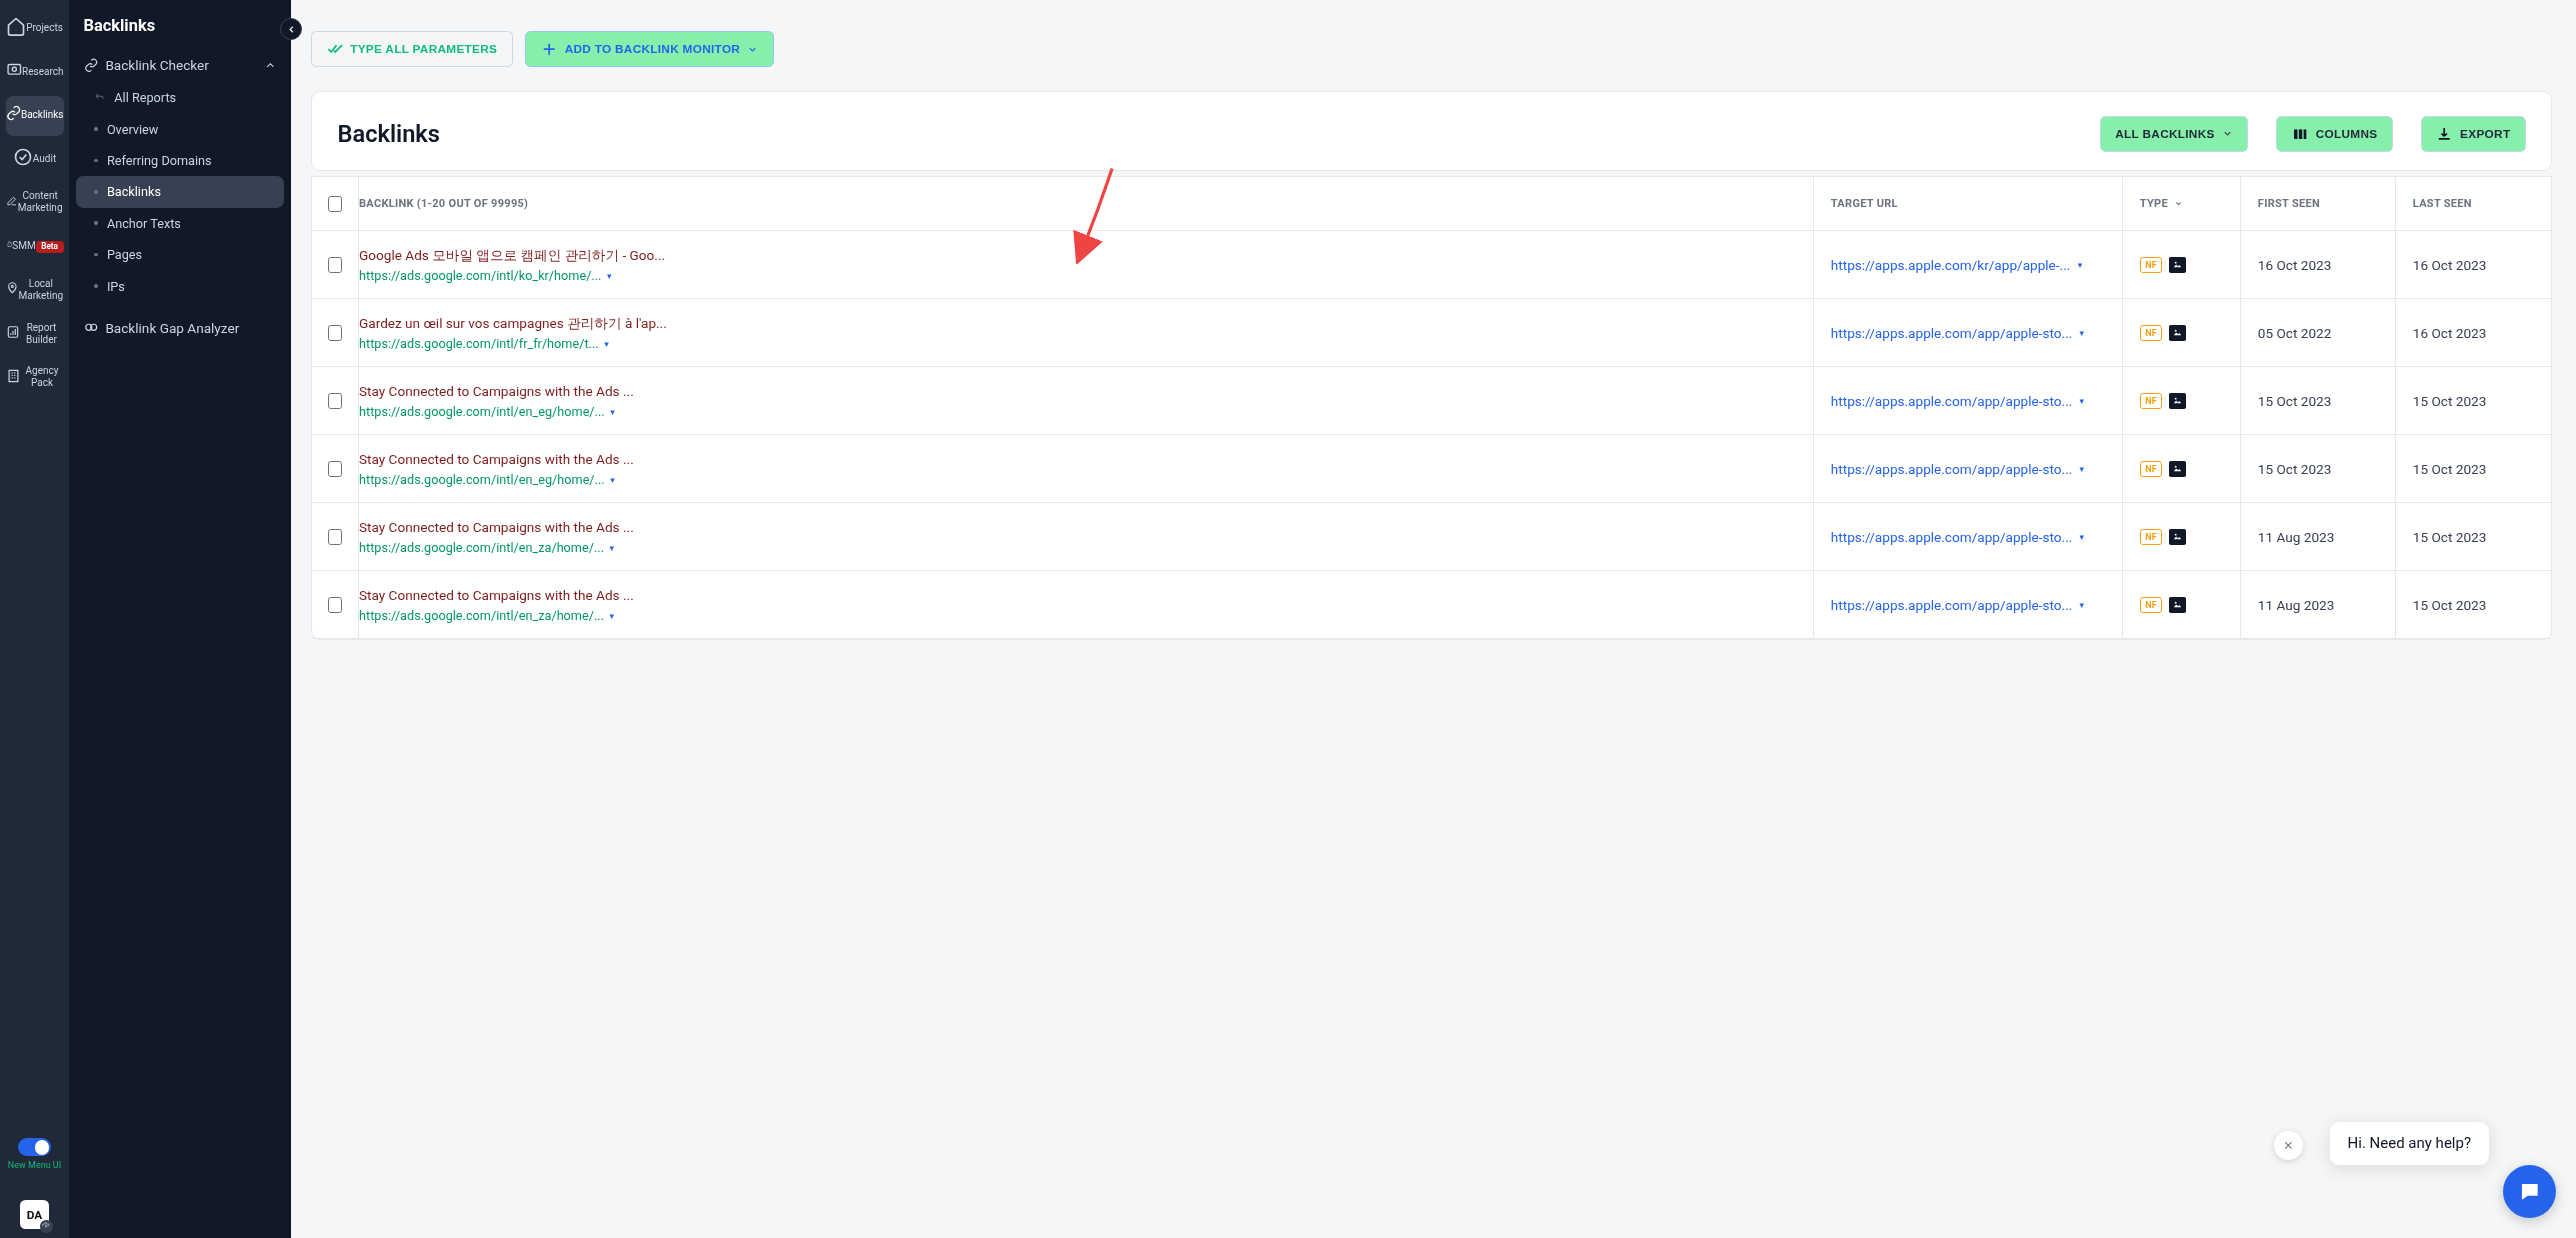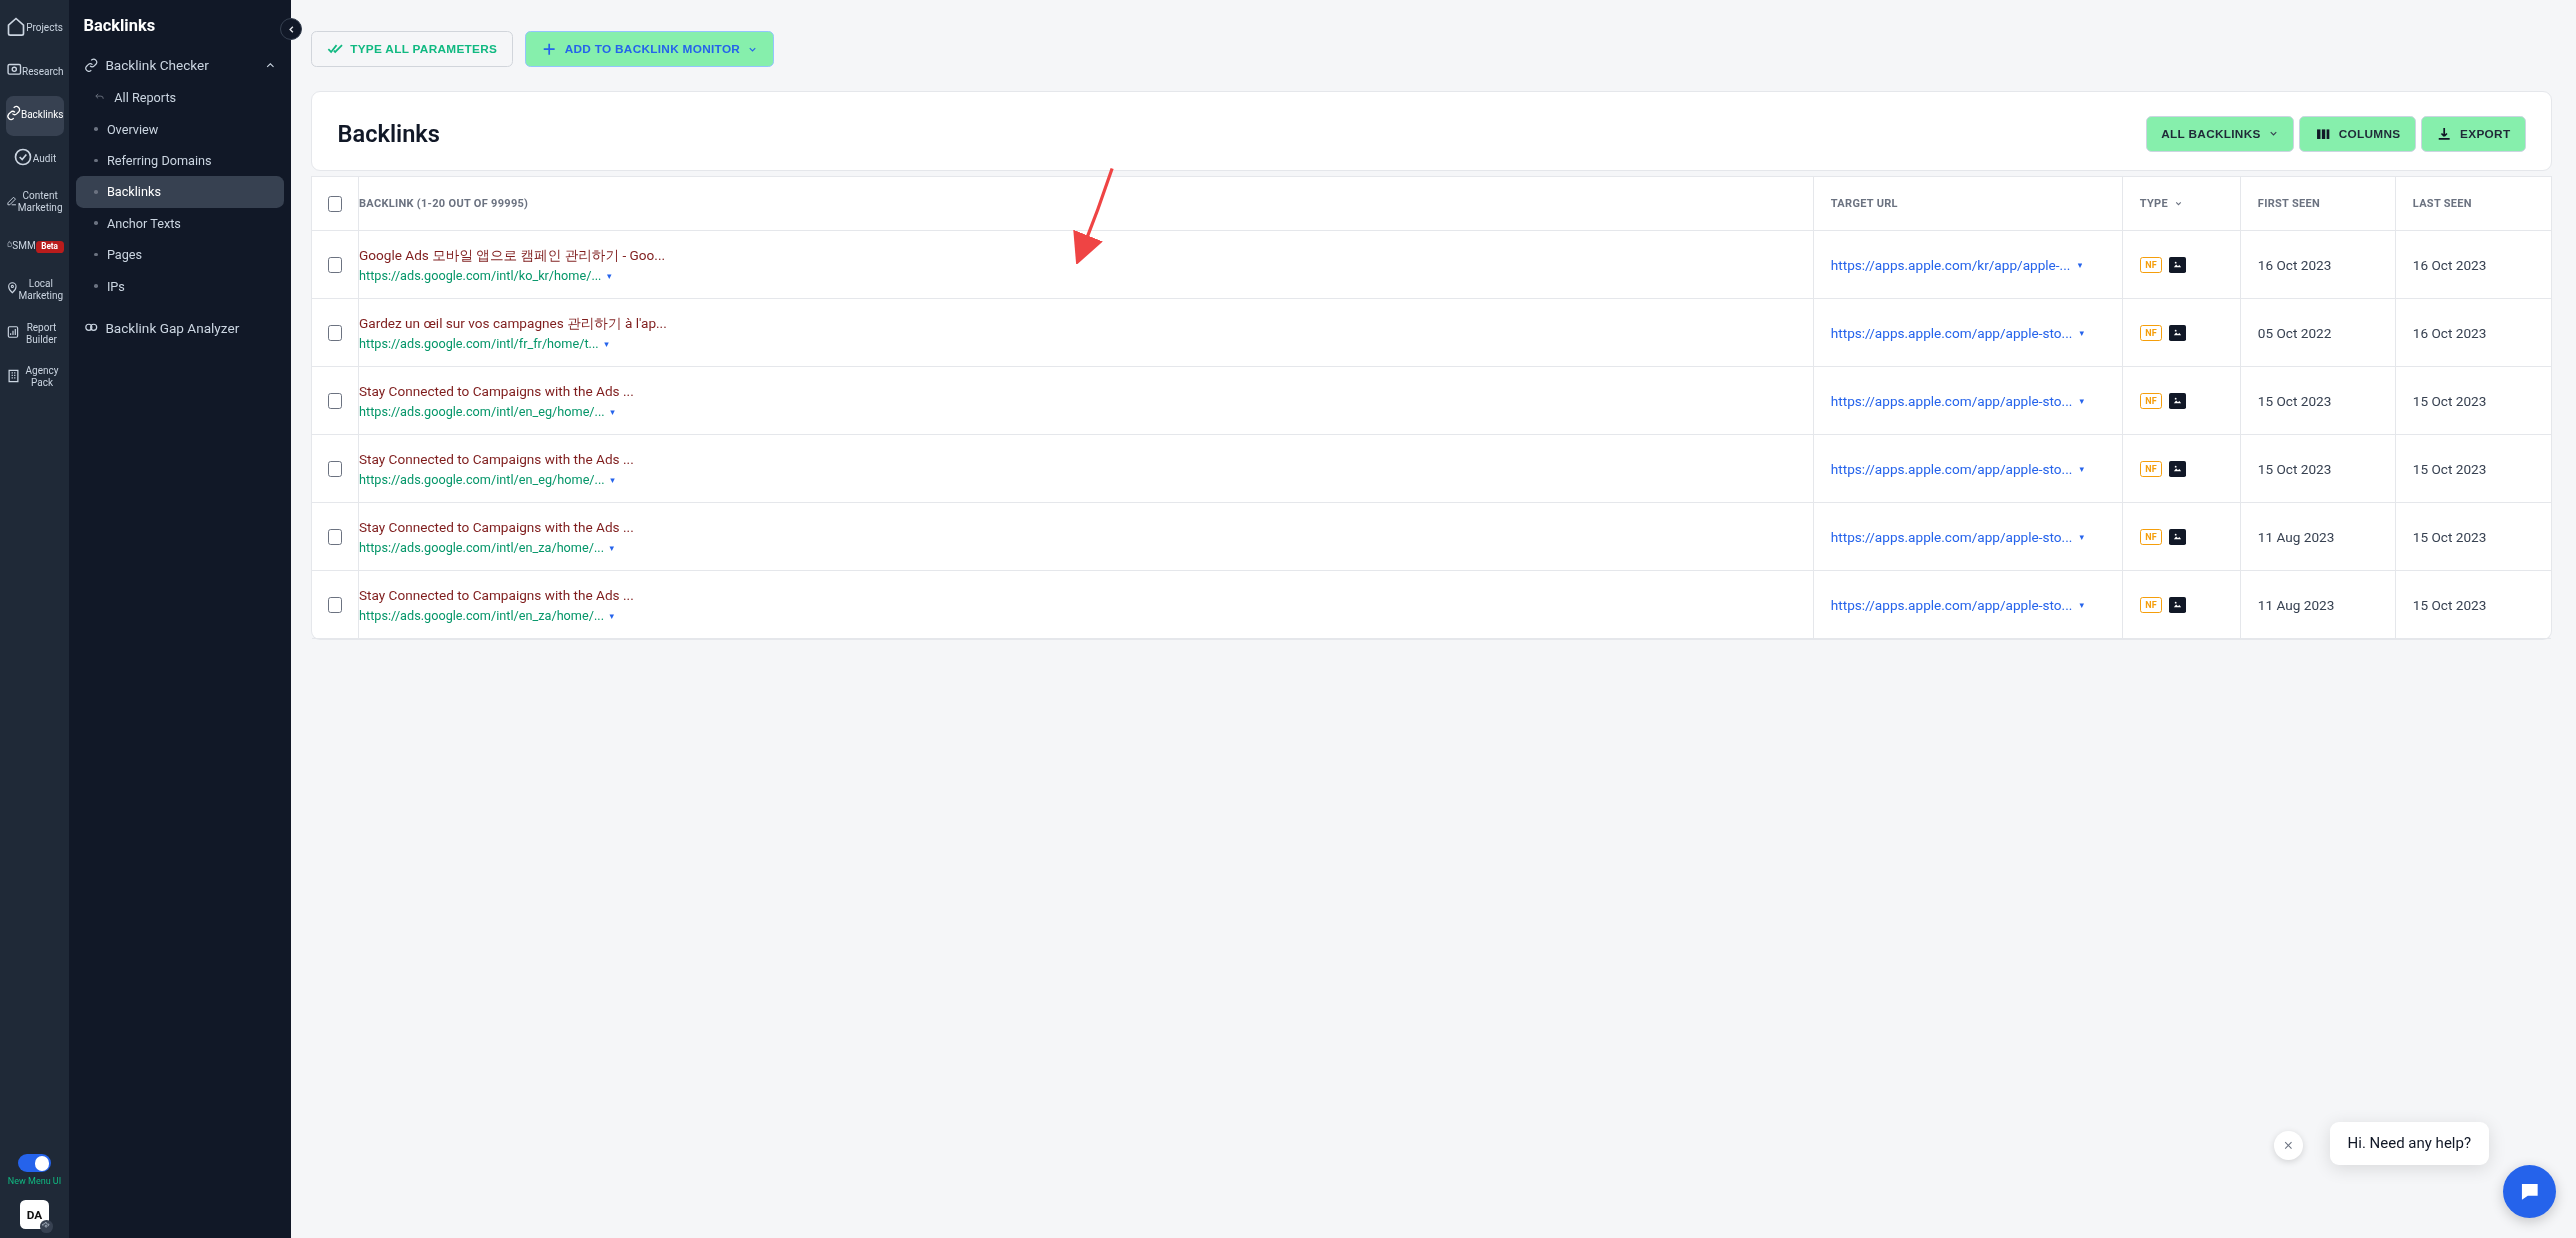--- a/index.html
+++ b/index.html
@@ -8,21 +8,21 @@
 
 
 .rail { width: 69px; background: #1f2937; color: #cbd5e1; display: flex; flex-direction: column; align-items: center; padding-top: 7.3px; flex-shrink: 0; }
 .rail-item { display: flex; align-items: center; justify-content: center; width: 58px; padding: 7.3px 0 9px; margin: 1.8px 0; border-radius: 7.3px; cursor: pointer; font-size: 10px; text-align: center; line-height: 1.2; }
 .rail-item.active { background: #374151; color: #fff; }
 .rail-item svg, .rail-item .icon-slot { width: 20px; height: 20px; margin-bottom: 3.6px; }
 .rail-badge { background: #b91c1c; color: #fff; font-size: 8.2px; font-weight: 700; padding: 0.9px 5.5px; border-radius: 3.6px; margin-top: 1.8px; }
 .rail-spacer { flex: 1; }
 .rail-toggle { width: 33px; height: 18px; background: #2563eb; border-radius: 908px; position: relative; margin-bottom: 3.6px; }
 .rail-toggle::after { content: ""; position: absolute; right: 1.8px; top: 1.8px; width: 14.5px; height: 14.5px; background: #fff; border-radius: 50%; }
-.rail-toggle-label { font-size: 9px; color: #10b981; margin-bottom: 14px; text-align: center; }
+.rail-toggle-label { font-size: 9px; color: #10b981; margin-bottom: 30px; text-align: center; }
 .rail-avatar { width: 29px; height: 29px; background: #fff; color: #111; font-weight: 700; font-size: 11.8px; border-radius: 5.5px; display: flex; align-items: center; justify-content: center; margin-bottom: 9px; position: relative; }
 .rail-avatar-gear { position: absolute; right: -3.6px; bottom: -3.6px; width: 12.7px; height: 12.7px; background: #374151; border-radius: 50%; display:flex; align-items:center; justify-content:center; }
 
 
 .side { width: 222px; background: #111827; color: #e5e7eb; flex-shrink: 0; position: relative; }
 .side-collapse { position: absolute; right: -11px; top: 18px; width: 22px; height: 22px; background: #111827; border: 1.8px solid #374151; border-radius: 50%; display: flex; align-items: center; justify-content: center; cursor: pointer; z-index: 5; }
 .side h1 { font-size: 16.4px; font-weight: 700; padding: 16.4px 14.5px 12.7px; color: #fff; }
 .side-group { padding: 0 7.3px; }
 .side-section { display: flex; align-items: center; gap: 7.3px; padding: 9px 7.3px; color: #cbd5e1; font-size: 13.6px; cursor: pointer; }
 .side-section .chev { margin-left: auto; }
@@ -33,21 +33,21 @@
 
 .main { flex: 1; overflow: auto; padding: 0 23.6px 0 20px; }
 .toolbar-top { display: flex; gap: 12.7px; padding: 31px 0 23.6px; }
 .btn { display: inline-flex; align-items: center; gap: 7.3px; border: 0.9px solid #cbd5e1; background: #86efac; border-radius: 5.5px; padding: 9px 14.5px; font-size: 11.8px; font-weight: 700; color: #1f2937; cursor: pointer; letter-spacing: 0.3px; }
 .btn.ghost-green { color: #10b981; border-color: #d1d5db; background: #f5f6f8; }
 .btn.blue-outline { color: #2563eb; border-color: #93c5fd; }
 
 .panel { background: #fff; border: 0.9px solid #e5e7eb; border-radius: 9px; padding: 23.6px 25.5px 18px; margin-bottom: 5.5px; }
 .panel-head { display: flex; align-items: center; }
 .panel-title { font-size: 23.6px; font-weight: 600; color: #111827; }
-.panel-actions { margin-left: auto; display: flex; gap: 5px; }
+.panel-actions { margin-left: auto; display: flex; gap: 28px; }
 
 .tabbar { display: flex; align-items: center; padding: 16.4px 22px 3.6px; background: #fff; border: 0.9px solid #e5e7eb; border-top: none; border-bottom: none; }
 .seg { display: inline-flex; border: 0.9px solid #cbd5e1; border-radius: 5.5px; overflow: hidden; }
 .seg button { border: none; background: #fff; padding: 9px 14.5px; font-size: 11.8px; font-weight: 700; color: #374151; cursor: pointer; border-right: 0.9px solid #cbd5e1; }
 .seg button:last-child { border-right: none; }
 .seg button.active { background: #5b5b84; color: #fff; }
 .filter-right { margin-left: auto; }
 
 .table { background: #fff; border: 0.9px solid #e5e7eb; border-radius: 0 0 9px 9px; border-top: none; }
 .thead, .trow { display: grid; grid-template-columns: 47px 1fr 309px 118px 155px 155px; align-items: center; }

